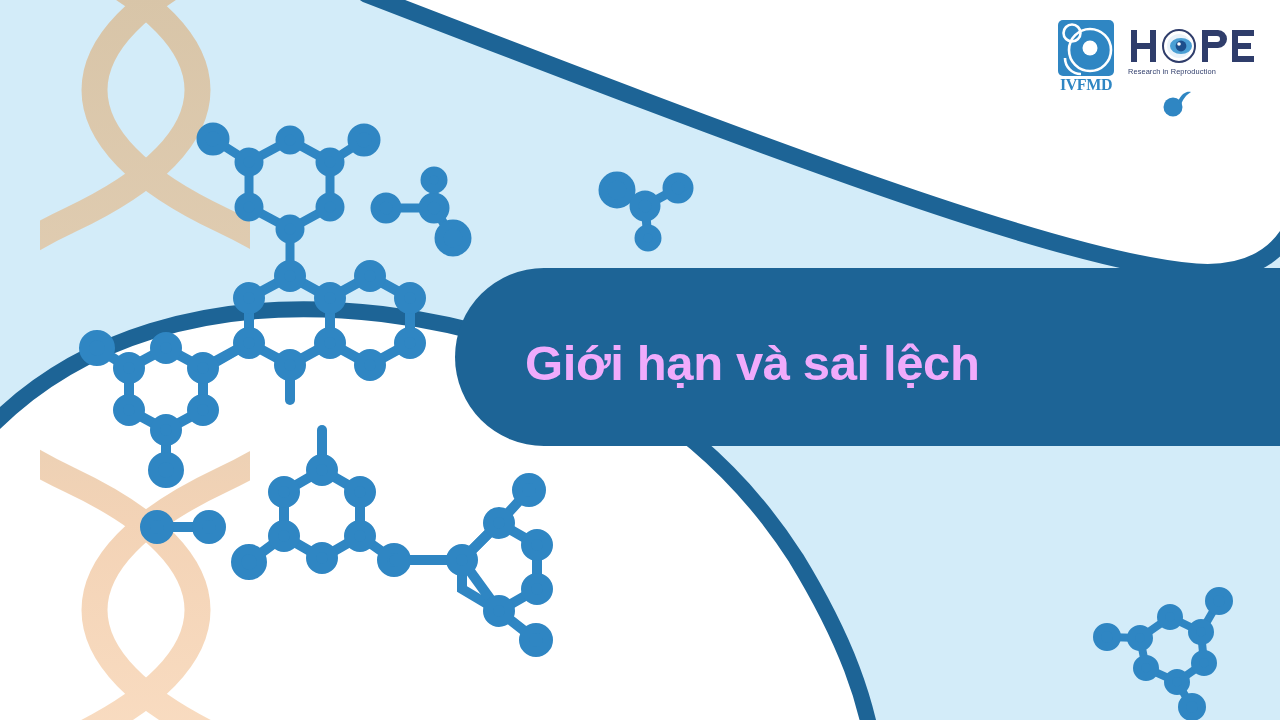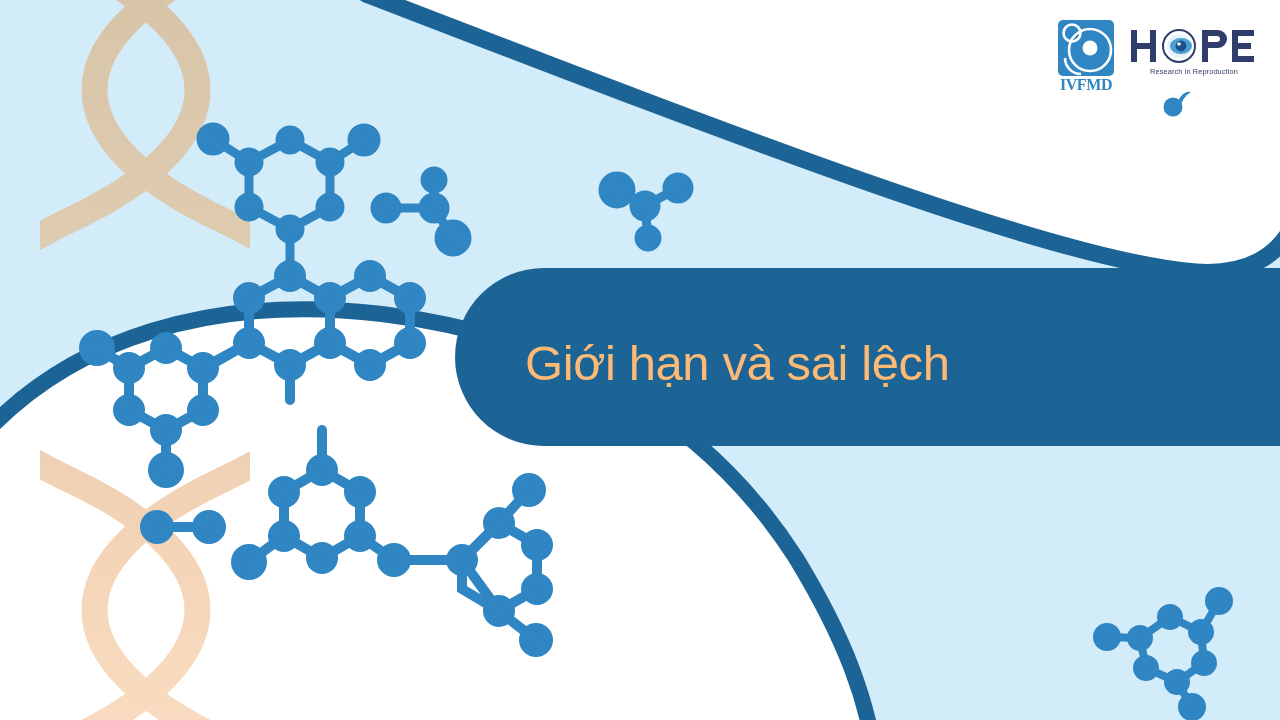--- a/index.html
+++ b/index.html
@@ -16,39 +16,39 @@
     position:absolute;
     left:455px;top:268px;width:825px;height:178px;
     background:#1d6496;
     border-top-left-radius:92px;
     border-bottom-left-radius:92px;
     box-sizing:border-box;
     padding:14px 0 0 70px;
     display:flex;flex-direction:column;justify-content:center;
   }
   #title-banner .tline{
-    color:#fdba74;
+    color:#f0abfc;
     font-size:49px;
-    font-weight:normal;
+    font-weight:bold;
     line-height:1.22;
     letter-spacing:-0.4px;
     white-space:nowrap;
   }
 
   
   #logo-block{
     position:absolute;left:1048px;top:8px;width:215px;height:110px;
   }
   #ivfmd-logo{position:absolute;left:6px;top:10px;width:64px;height:78px;}
   #hope-logo{position:absolute;left:80px;top:18px;width:132px;height:62px;}
   #hope-wordmark{
     display:block;height:40px;width:132px;
   }
   #hope-tagline{
-    display:block;text-align:center;width:132px;
+    display:block;text-align:left;width:132px;
     font-family:"Liberation Sans", sans-serif;
     font-size:7.4px;color:#2f3d6b;letter-spacing:0.1px;
     margin-top:1px;white-space:nowrap;
   }
   #sperm-icon{position:absolute;left:112px;top:82px;width:34px;height:28px;}
 </style>
 </head>
 <body>
 
 <div id="slide">

